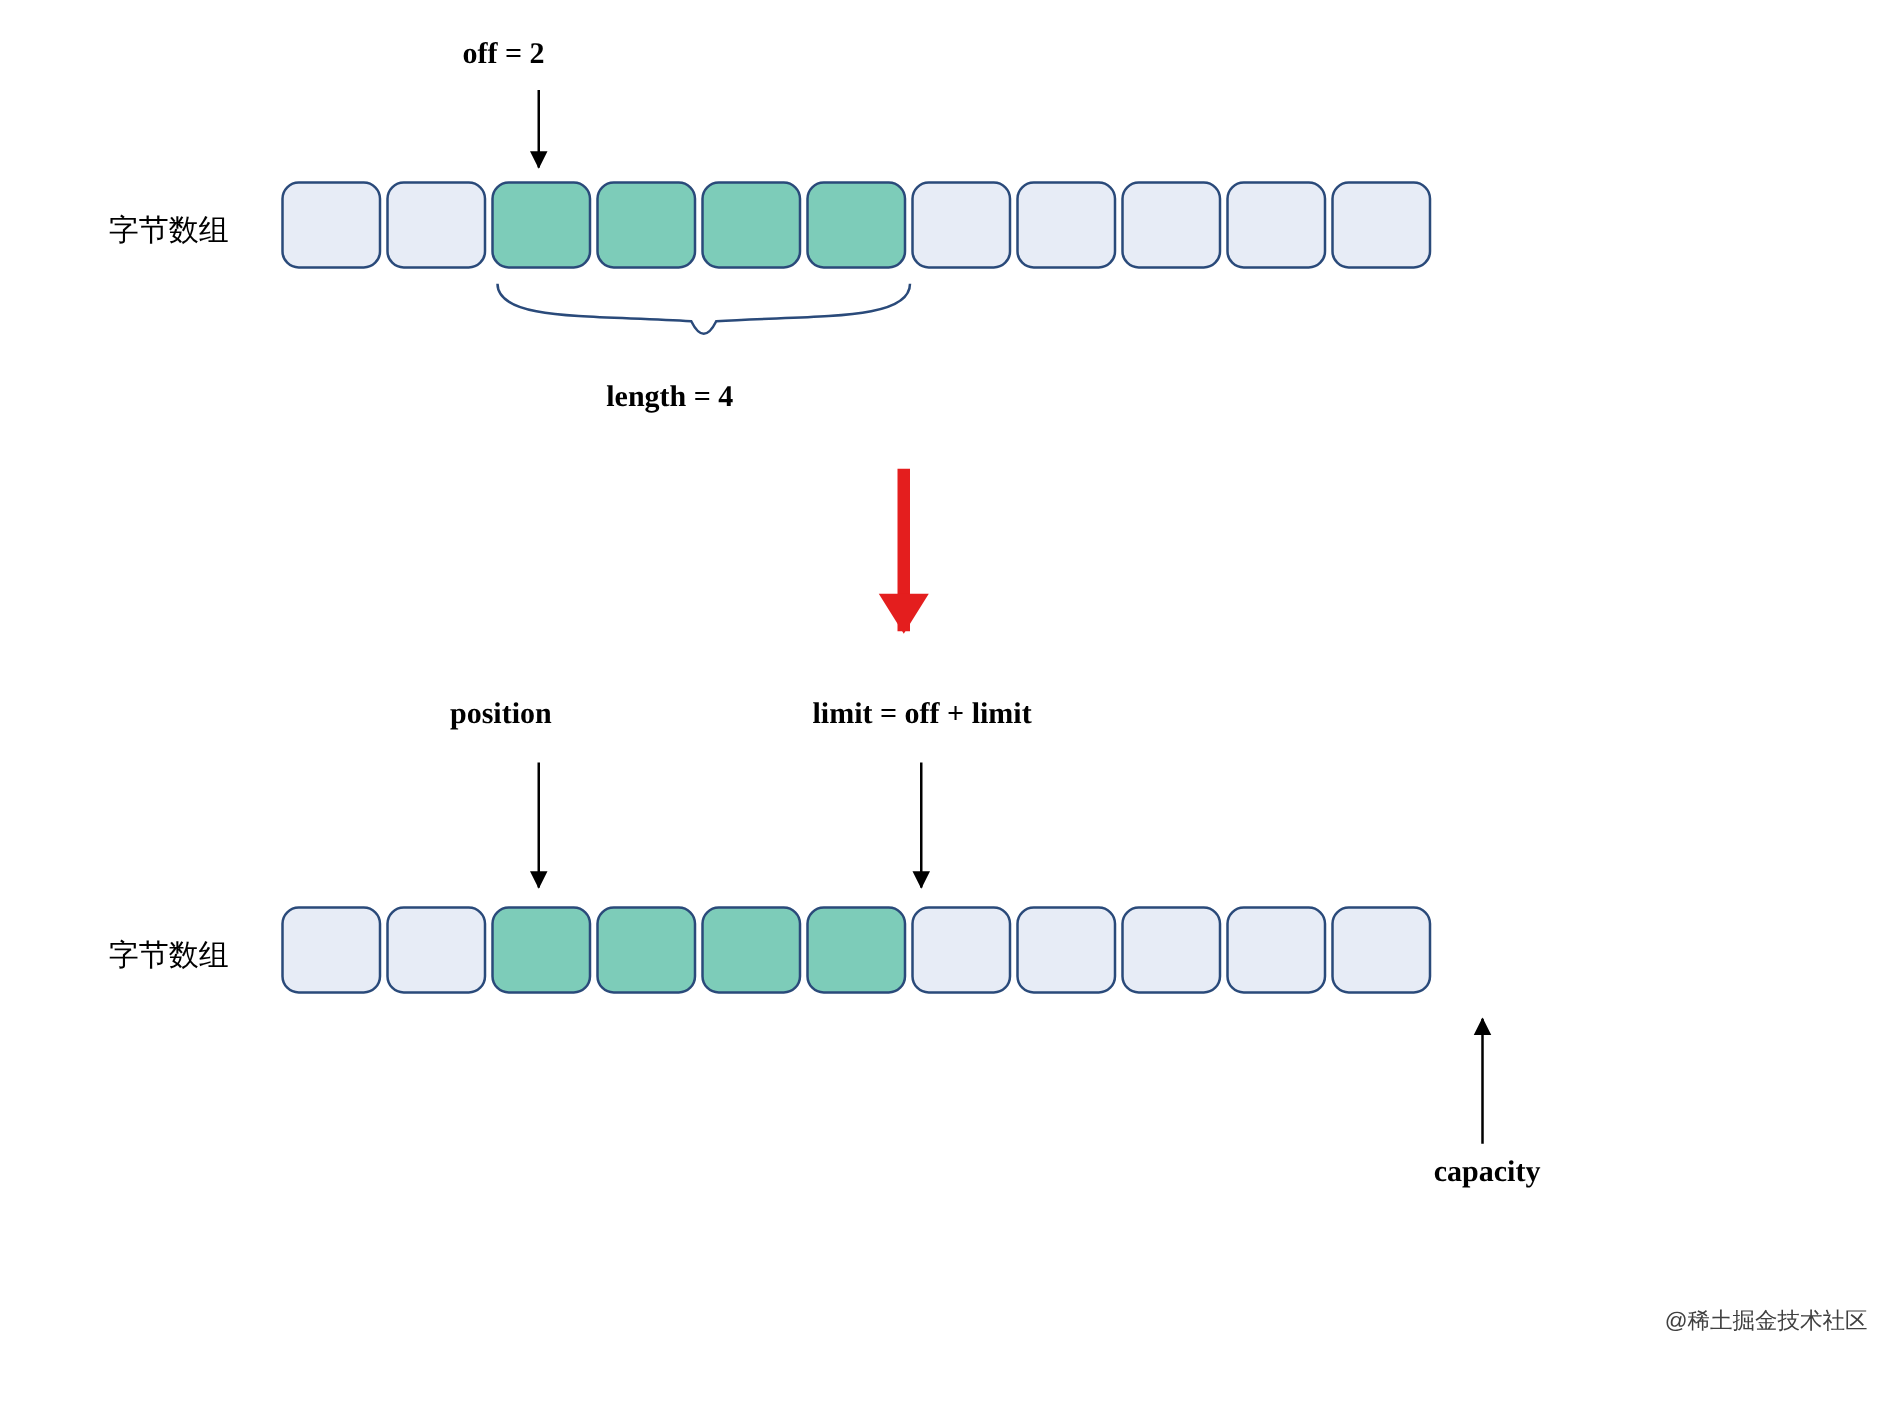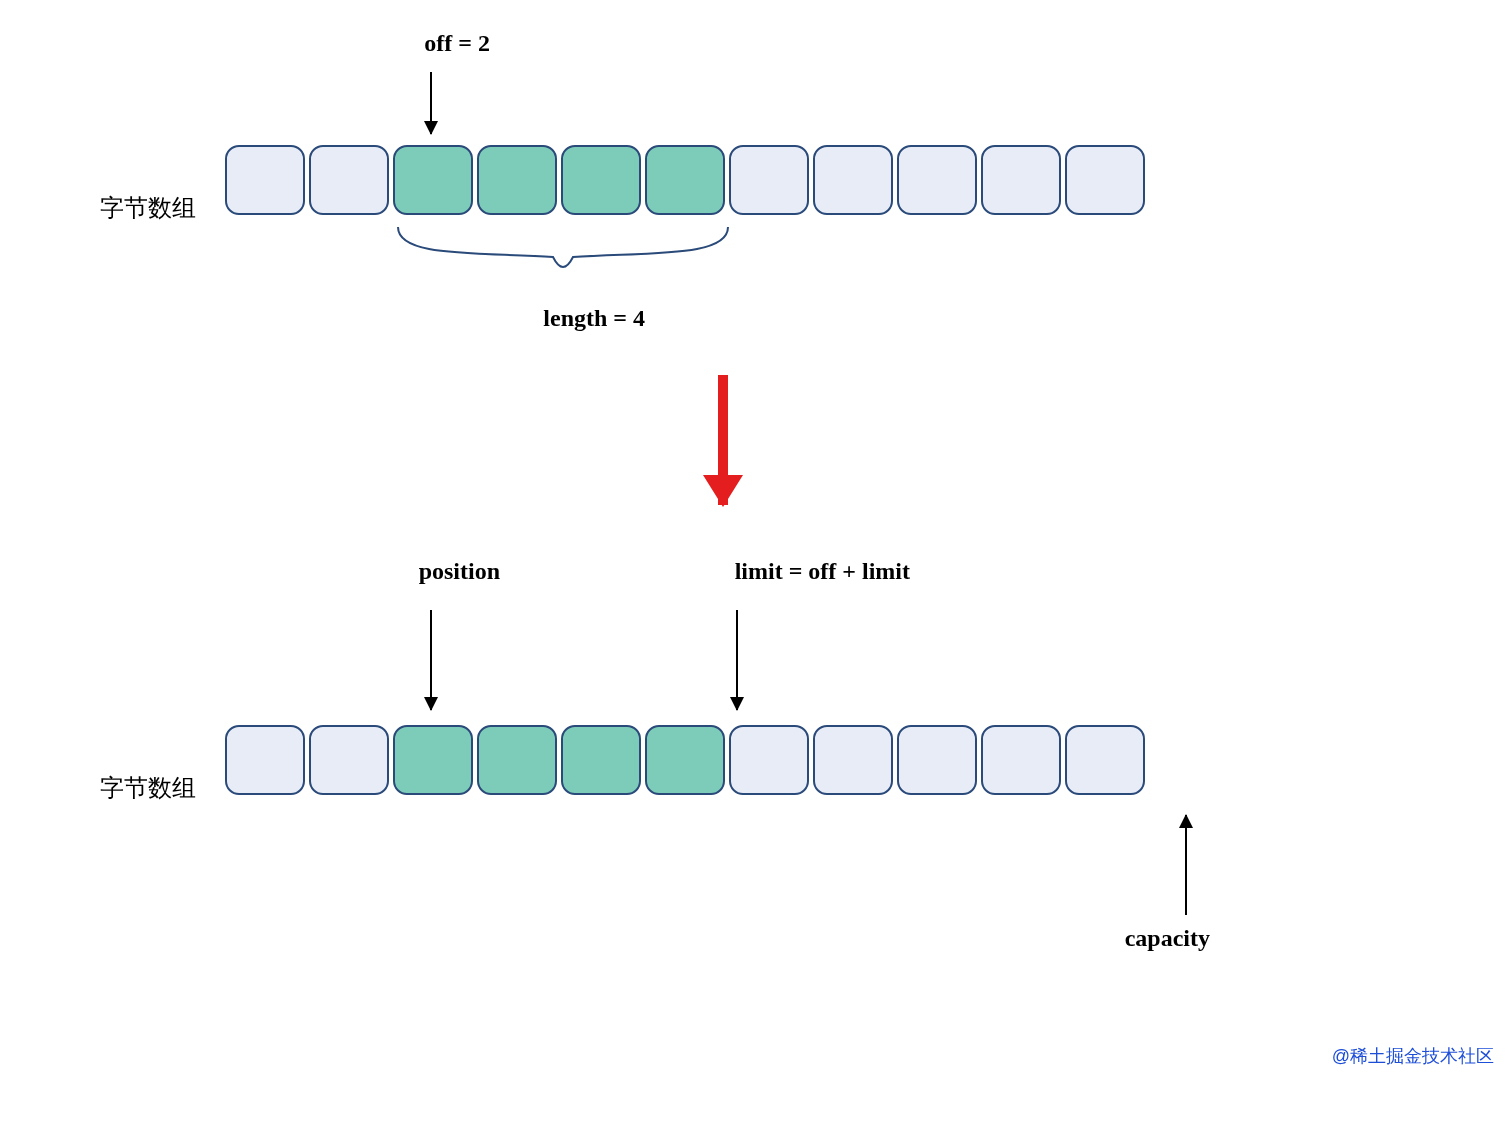--- a/index.html
+++ b/index.html
@@ -3,30 +3,30 @@
   <meta charset="utf-8">
   <style>
     * { margin: 0; padding: 0; box-sizing: border-box; }
     body {
       width: 1512px;
       height: 1128px;
       background: #ffffff;
       font-family: "Times New Roman", serif;
       position: relative;
     }
-    .row-label { font-size: 24px; position: absolute; left: 100px; margin-top: 24px; }
+    .row-label { font-size: 24px; position: absolute; left: 87px; }
     .cells { display: flex; gap: 4px; position: absolute; left: 225px; }
     .cell {
       width: 80px; height: 70px;
       border: 2px solid #2a4a7a;
       border-radius: 14px;
     }
     .cell.plain { background: #e7ecf6; }
     .cell.hl { background: #7dccb9; }
-    .annot { position: absolute; font-weight: bold; font-size: 24px; text-align: right; }
+    .annot { position: absolute; font-weight: bold; font-size: 24px; text-align: left; }
     .arrow-down {
       position: absolute;
       width: 2px; background: #000;
     }
     .arrow-down::after {
       content: '';
       position: absolute; bottom: -1px; left: 50%; transform: translateX(-50%);
       border-left: 7px solid transparent;
       border-right: 7px solid transparent;
       border-top: 14px solid #000;
@@ -48,21 +48,21 @@
       width: 10px; background: #e41e1e;
     }
     .red-arrow::after {
       content:''; position:absolute; bottom:-2px; left:50%; transform:translateX(-50%);
       border-left: 20px solid transparent;
       border-right: 20px solid transparent;
       border-top: 32px solid #e41e1e;
     }
     .watermark {
       position:absolute; right:18px; bottom:60px;
-      color:#1d4ed8; font-size:18px; font-family: sans-serif;
+      color:#404040; font-size:18px; font-family: sans-serif;
     }
   </style>
 </head>
 <body>
 
 <div class="row-label" style="top:168px;">字节数组</div>
 
 <div class="cells" style="top:145px;" id="row1">
     <div class="cell plain"></div>
     <div class="cell plain"></div>
@@ -105,15 +105,15 @@
     <div class="cell hl"></div>
     <div class="cell hl"></div>
     <div class="cell plain"></div>
     <div class="cell plain"></div>
     <div class="cell plain"></div>
     <div class="cell plain"></div>
     <div class="cell plain"></div>
   </div>
 
 <div class="arrow-up" style="top:815px; left:1185px; height:100px;"></div>
-<div class="annot" style="top:925px; left:1090px; width:120px;">capacity</div>
+<div class="annot" style="top:925px; left:1147px; width:120px;">capacity</div>
 
 <div class="watermark">@稀土掘金技术社区</div>
 
 </body></html>

